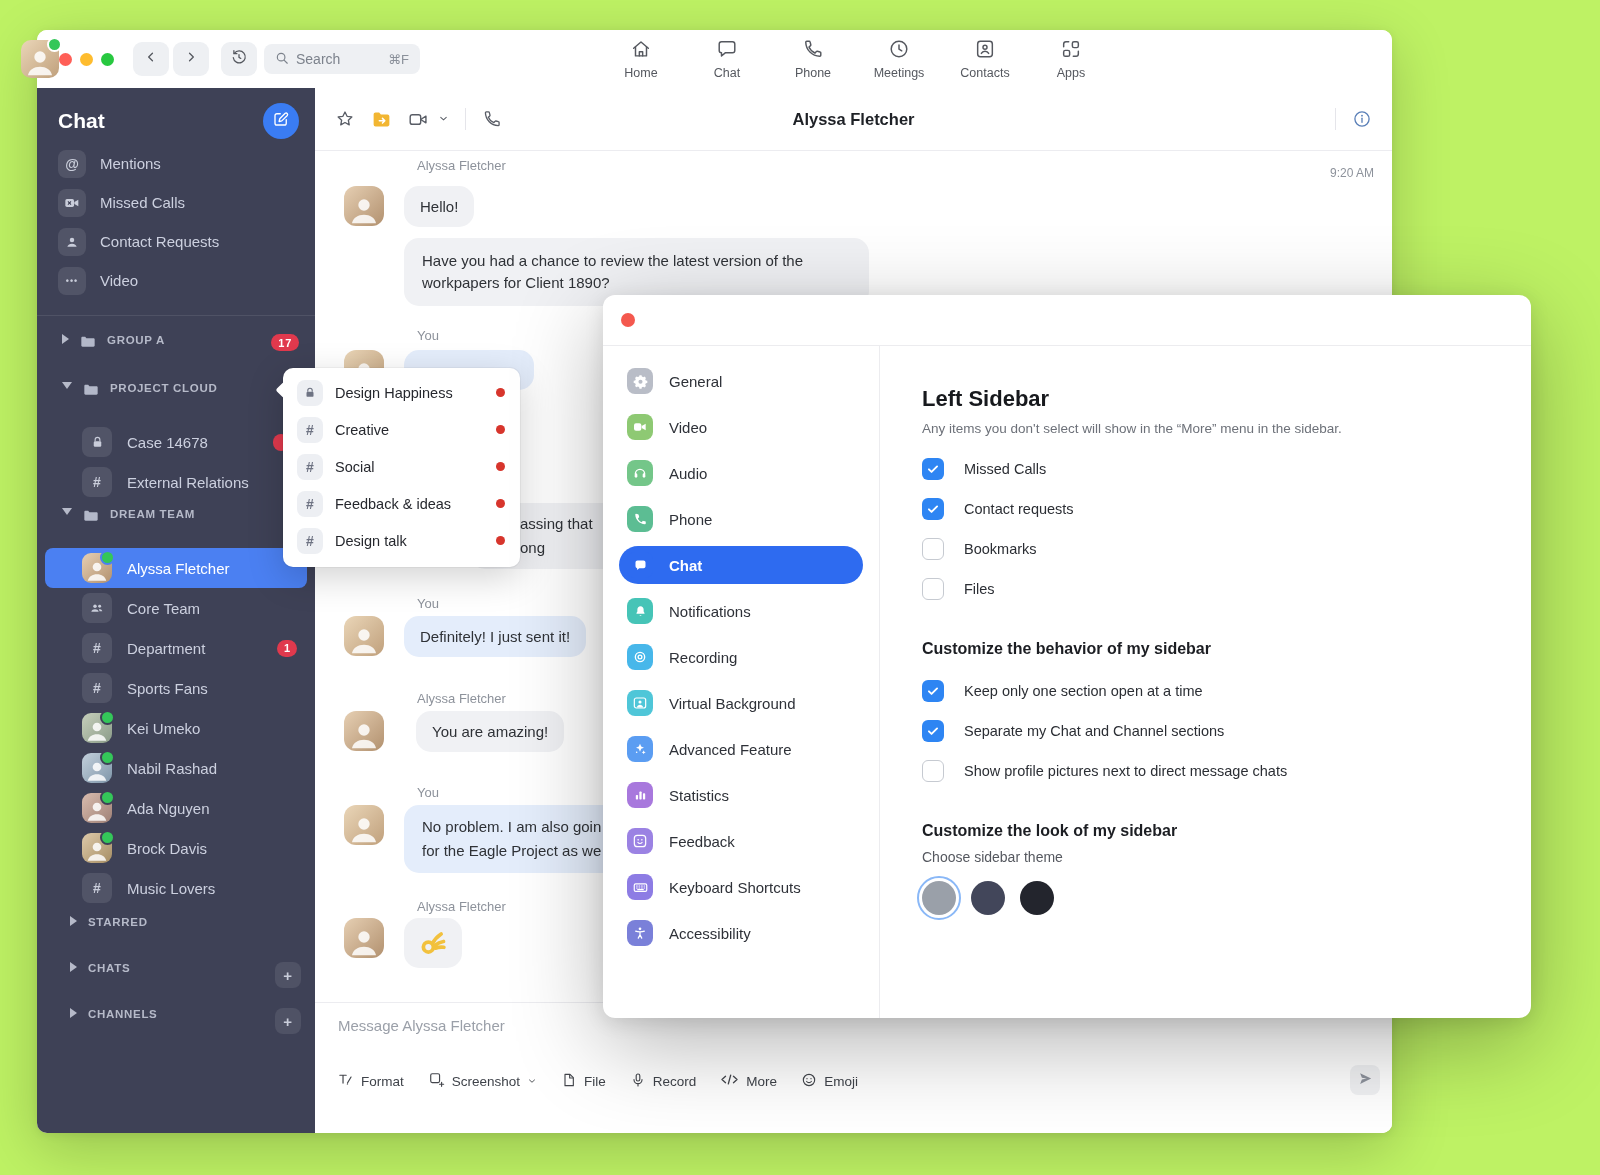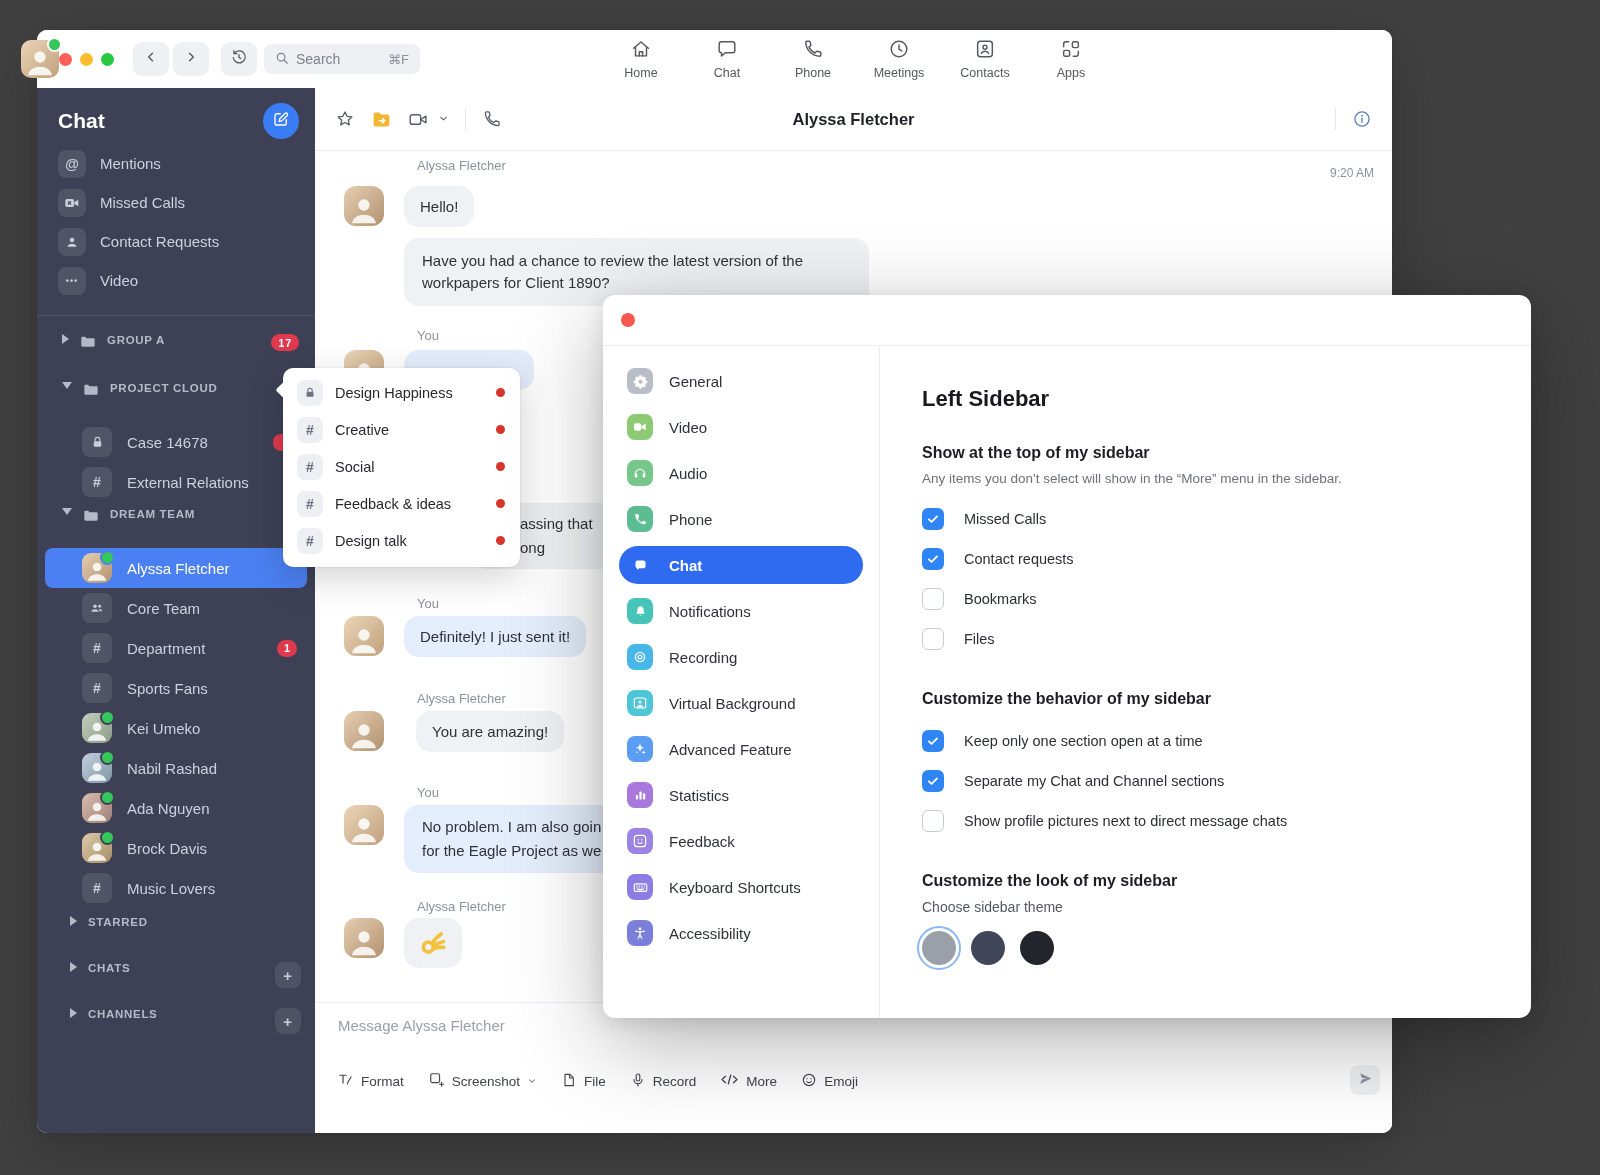--- a/index.html
+++ b/index.html
@@ -1,16 +1,16 @@
 <!DOCTYPE html>
 <html><head>
 <meta charset="utf-8">
 <style>
   html,body{margin:0;padding:0;background:#fff;}
-  .canvas{position:relative;width:1600px;height:1175px;background:#404040;overflow:hidden;
+  .canvas{position:relative;width:1600px;height:1175px;background:#bef264;overflow:hidden;
           font-family:"Liberation Sans","DejaVu Sans",sans-serif;-webkit-font-smoothing:antialiased;}
   
   .window{position:absolute;left:37px;top:30px;width:1355px;height:1103px;background:#fff;border-radius:10px;
           box-shadow:0 16px 60px rgba(0,0,0,.20),0 2px 10px rgba(0,0,0,.08);}
   .topbar{position:absolute;left:0;top:0;right:0;height:58px;background:#fff;border-bottom:1px solid #e9e9ed;border-radius:10px 10px 0 0;}
   .tl{position:absolute;top:23px;width:13px;height:13px;border-radius:50%;}
   .tl.red{left:22px;background:#ff5f57}.tl.yel{left:43px;background:#febc2e}.tl.grn{left:64px;background:#28c840}
   .navbtn{position:absolute;top:12px;width:36px;height:34px;background:#eef0f3;border-radius:9px;display:flex;align-items:center;justify-content:center;}
   .searchpill{position:absolute;left:227px;top:14px;width:156px;height:30px;background:#eef0f3;border-radius:8px;
               display:flex;align-items:center;padding:0 11px;gap:7px;color:#7c828c;font-size:14px;box-sizing:border-box;}
@@ -733,21 +733,20 @@
               </svg>
             </span>
         <span>Accessibility</span>
           </div>
         </div>
     </nav>
 
     <section class="mpanel">
       <h2 class="ptitle" style="margin:0">Left Sidebar</h2>
 
-      <div class="phead">Show at the top of my sidebar</div>
       <div class="pdesc">Any items you don't select will show in the “More” menu in the sidebar.</div>
 
       <div class="copt" style="margin-top:22px">
         <span class="cbox checked">
             <svg width="14" viewBox="0 0 24 24" fill="none" stroke="#fff" stroke-width="3.2" stroke-linecap="round" stroke-linejoin="round">
               <path d="M5 12.5l4.5 4.5L19 7.5"></path>
             </svg>
           </span>
         <span class="clabel">Missed Calls</span>
       </div>

